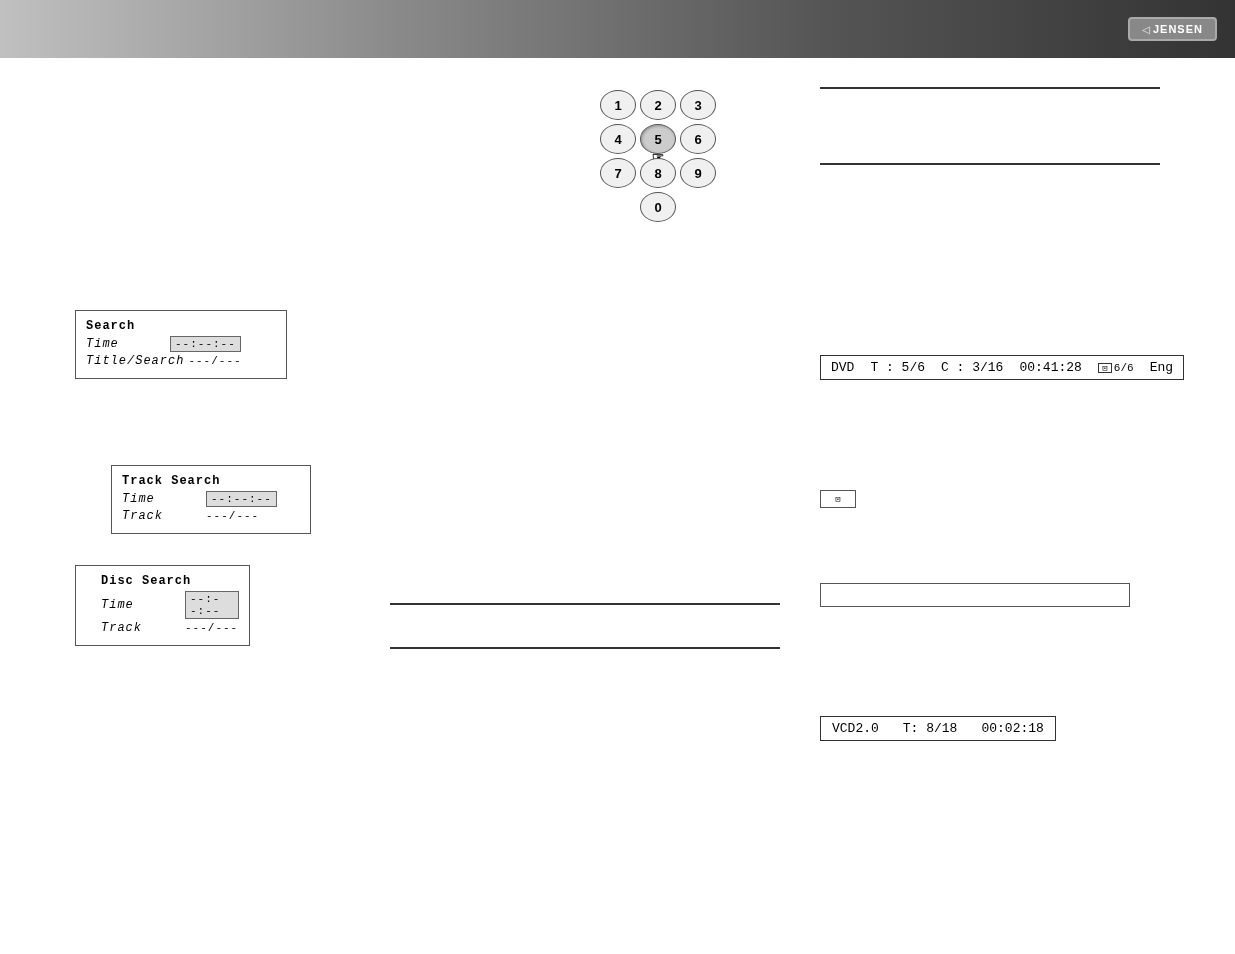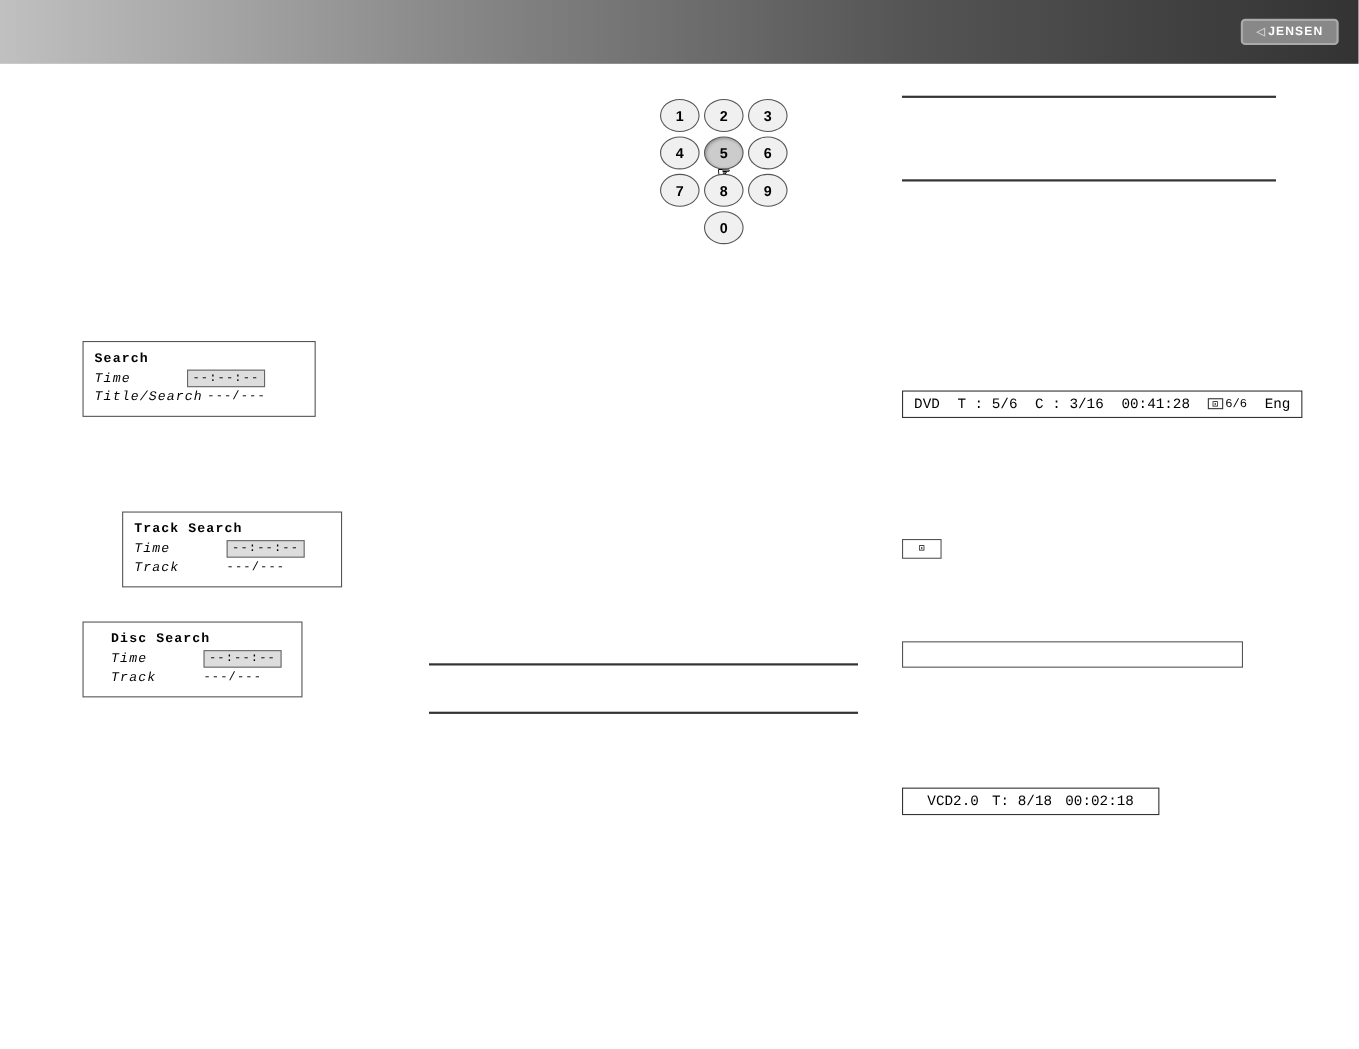--- a/index.html
+++ b/index.html
@@ -147,26 +147,26 @@
       display: flex;
       gap: 16px;
       align-items: center;
       white-space: nowrap;
     }
 
     
     .vcd-status {
       position: absolute;
       border: 1.5px solid #333;
-      padding: 4px 22px;
+      padding: 4px 11px;
       font-size: 13px;
       font-family: 'Courier New', monospace;
       background: #fff;
       display: flex;
-      gap: 12px;
+      gap: 24px;
       align-items: center;
     }
 
     
     .small-icon-box {
       position: absolute;
       border: 1.5px solid #555;
       width: 36px;
       height: 18px;
       display: flex;
@@ -250,21 +250,21 @@
   <div class="row">
     <span class="label">Time</span>
     <span class="time-display">--:--:--</span>
   </div>
   <div class="row">
     <span class="label">Track</span>
     <span class="dashes">---/---</span>
   </div>
 </div>
 
-<div class="search-box" style="left:75px; top:565px; width:200px;padding-left:25px;">
+<div class="search-box" style="left:75px; top:565px; width:175px;padding-left:25px;">
   <div class="box-title">Disc Search</div>
   <div class="row">
     <span class="label">Time</span>
     <span class="time-display">--:--:--</span>
   </div>
   <div class="row">
     <span class="label">Track</span>
     <span class="dashes">---/---</span>
   </div>
 </div>

